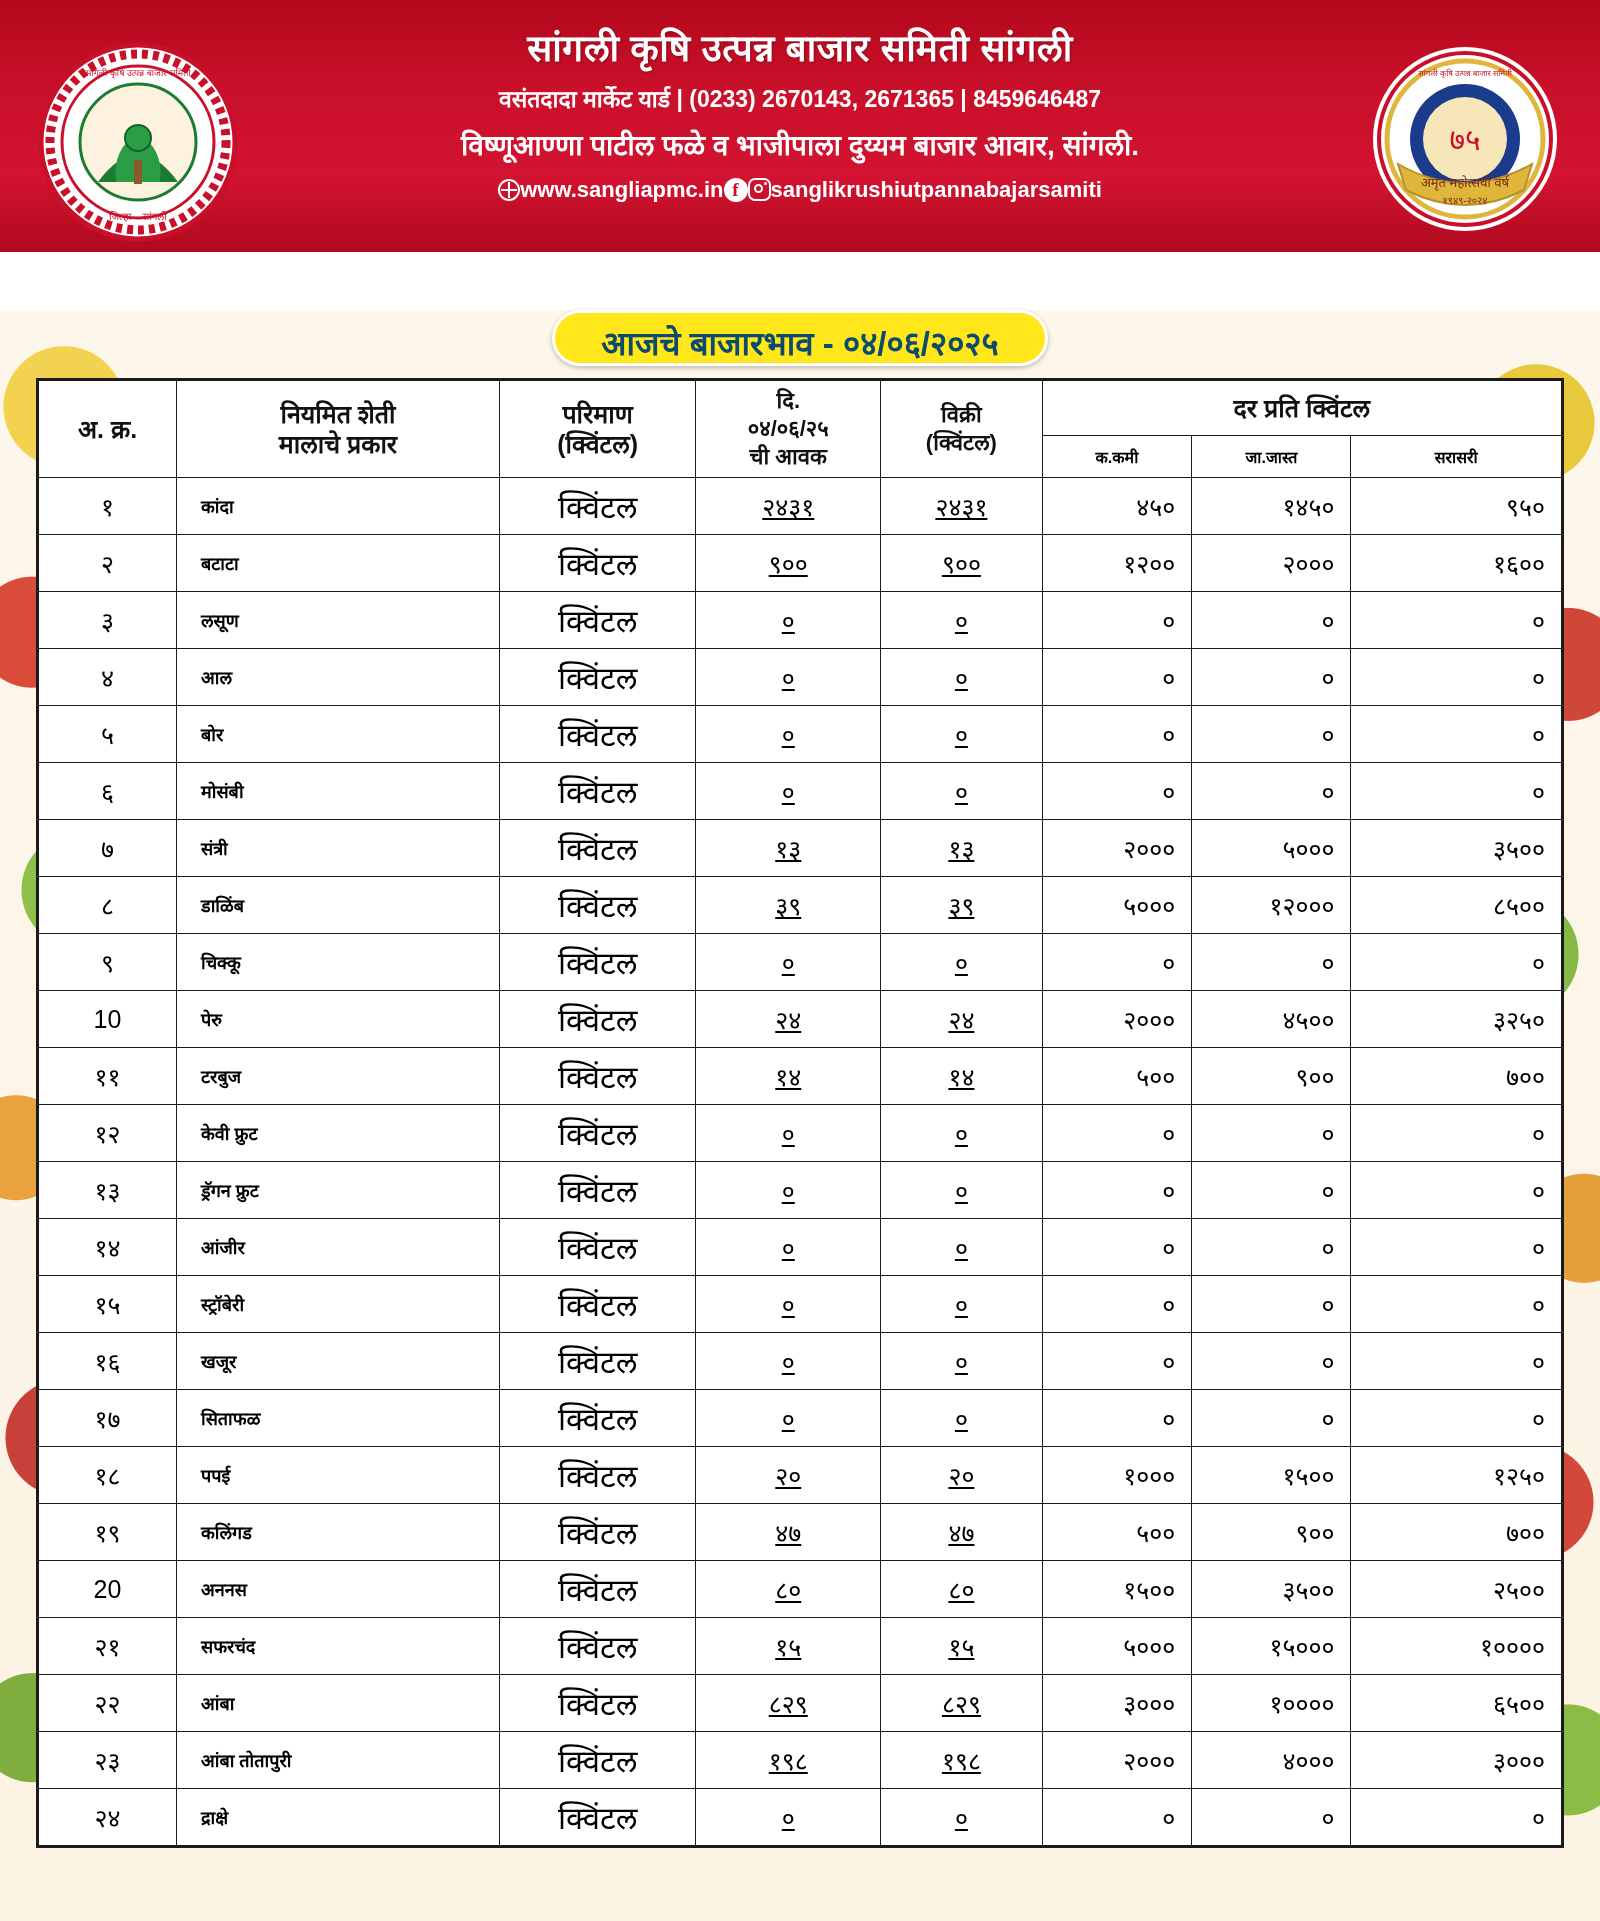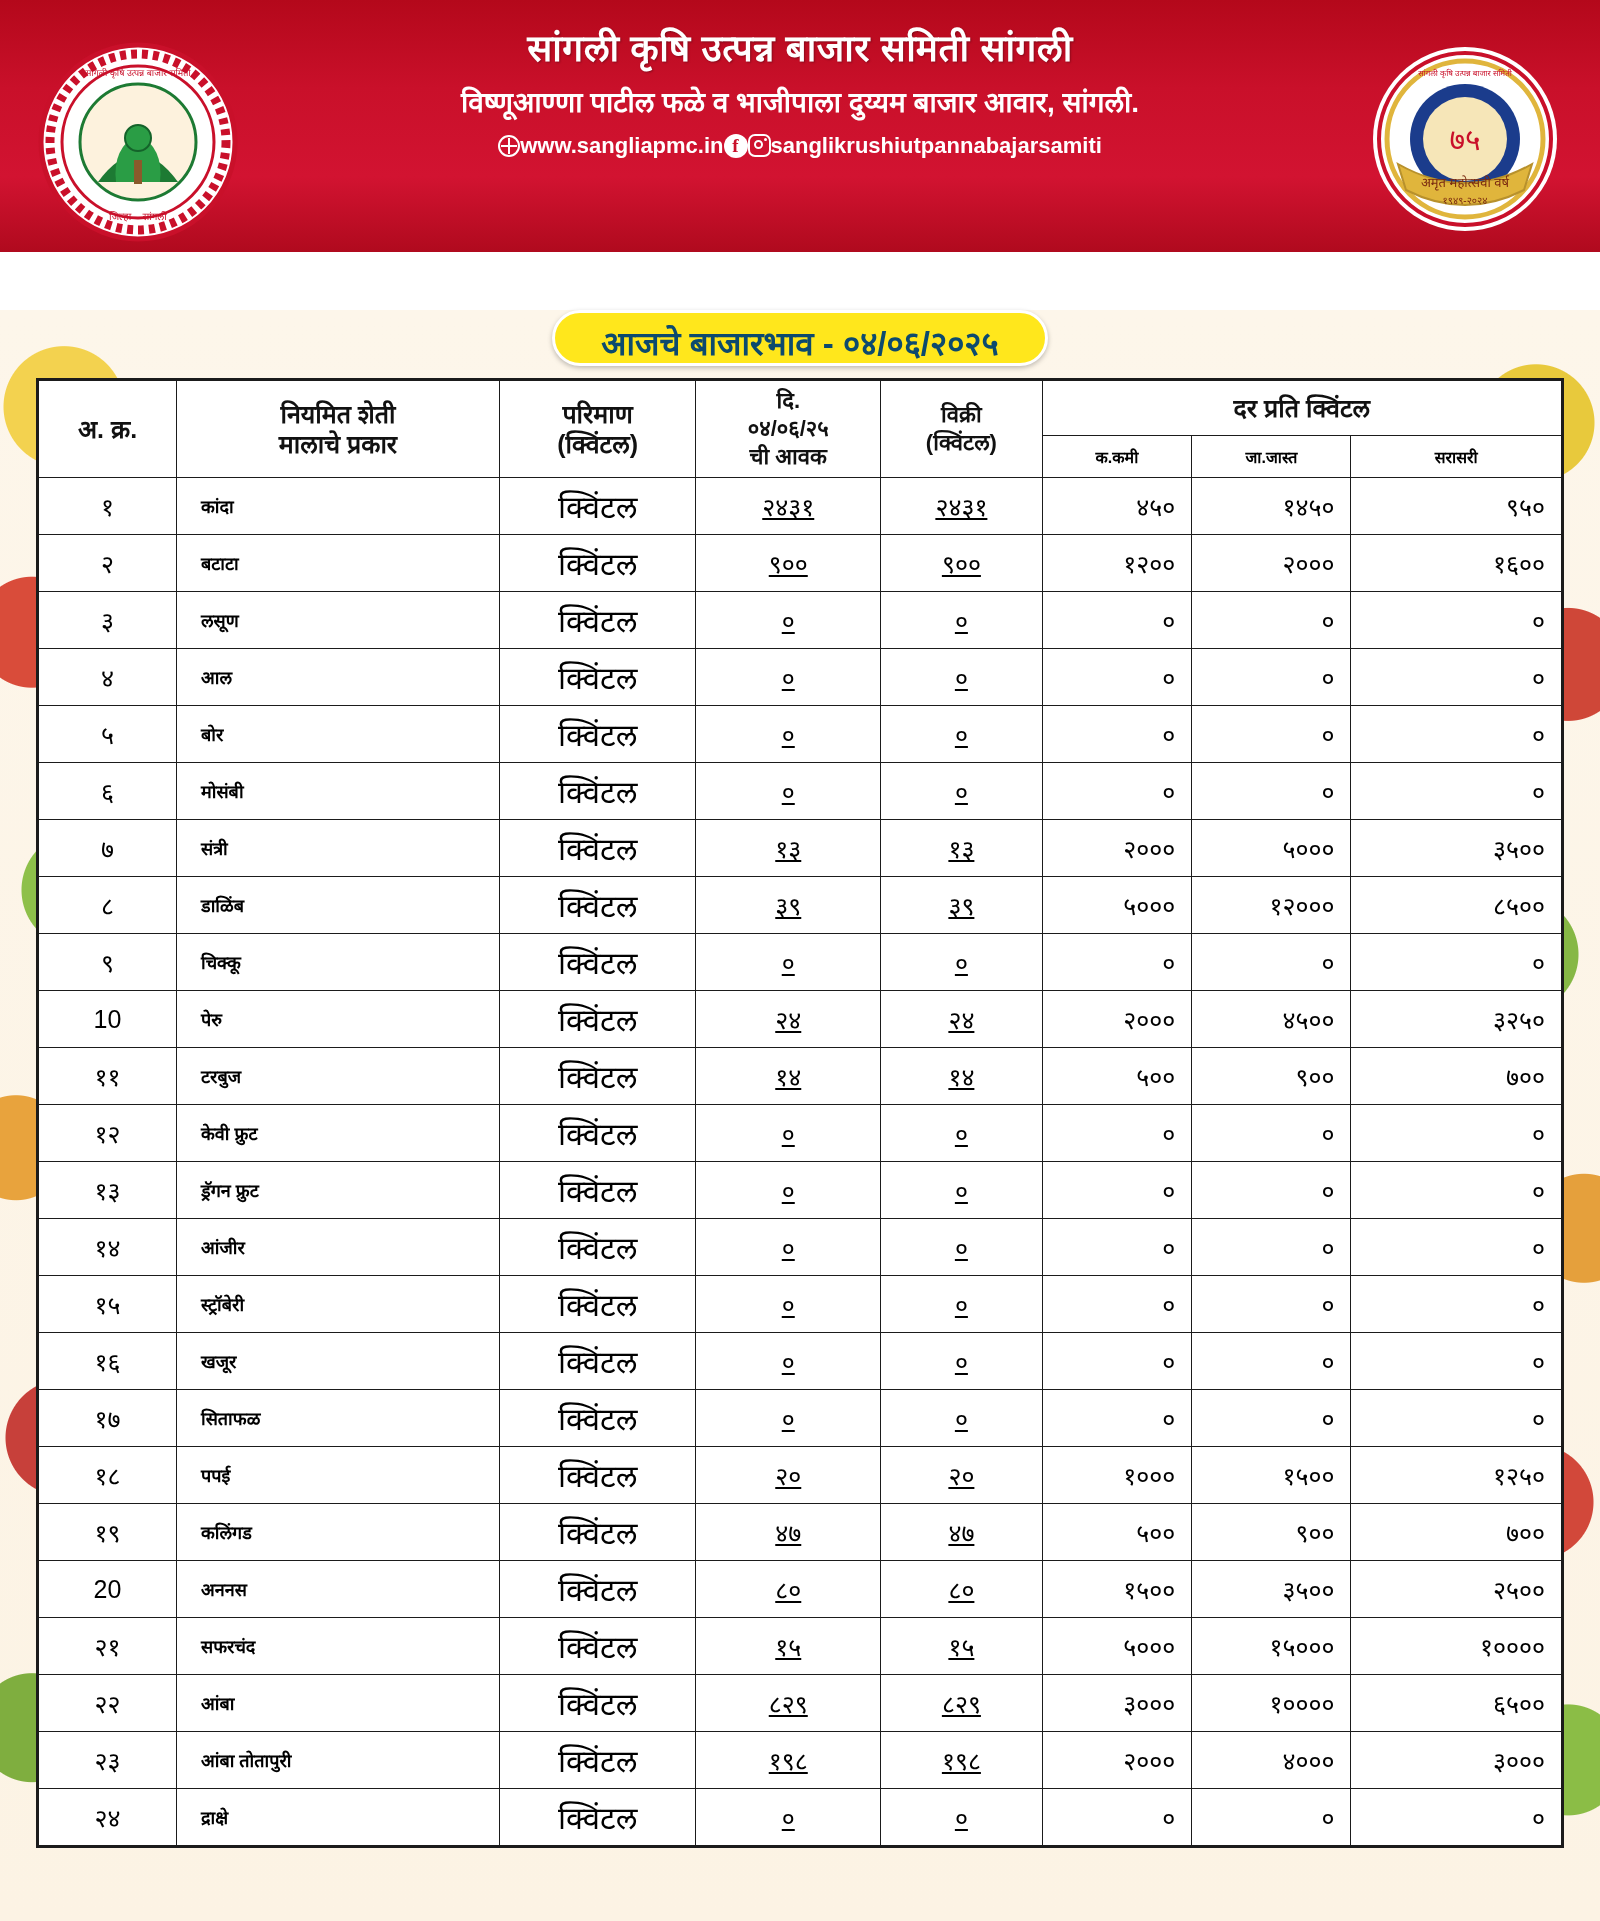--- a/index.html
+++ b/index.html
@@ -292,20 +292,21 @@
       <path d="M78 140 q-4 -34 22 -48 q26 14 22 48 z" fill="#2a9d45"></path>
       <rect x="96" y="118" width="8" height="24" fill="#8a5a2b"></rect>
       <circle cx="100" cy="96" r="13" fill="#2a9d45" stroke="#14632a" stroke-width="2"></circle>
       <text x="100" y="34" text-anchor="middle" font-size="9" fill="#c9102a" font-family="'Liberation Sans',sans-serif">सांगली कृषि उत्पन्न बाजार समिती</text>
       <text x="100" y="178" text-anchor="middle" font-size="10" fill="#c9102a" font-family="'Liberation Sans',sans-serif">जिल्हा – सांगली</text>
     </svg>
   </div>
 
   <div class="header-center">
     <div class="org-title">सांगली कृषि उत्पन्न बाजार समिती सांगली</div>
+    <div class="org-sub1">वसंतदादा मार्केट यार्ड | (0233) 2670143, 2671365 | 8459646487</div>
     <div class="org-sub2">विष्णूआण्णा पाटील फळे व भाजीपाला दुय्यम बाजार आवार, सांगली.</div>
     <div class="org-web">
       <span class="ic ic-globe"></span>
       <span>www.sangliapmc.in</span>
       <span class="ic ic-fb">f</span>
       <span class="ic ic-ig"></span>
       <span>sanglikrushiutpannabajarsamiti</span>
     </div>
   </div>
 

